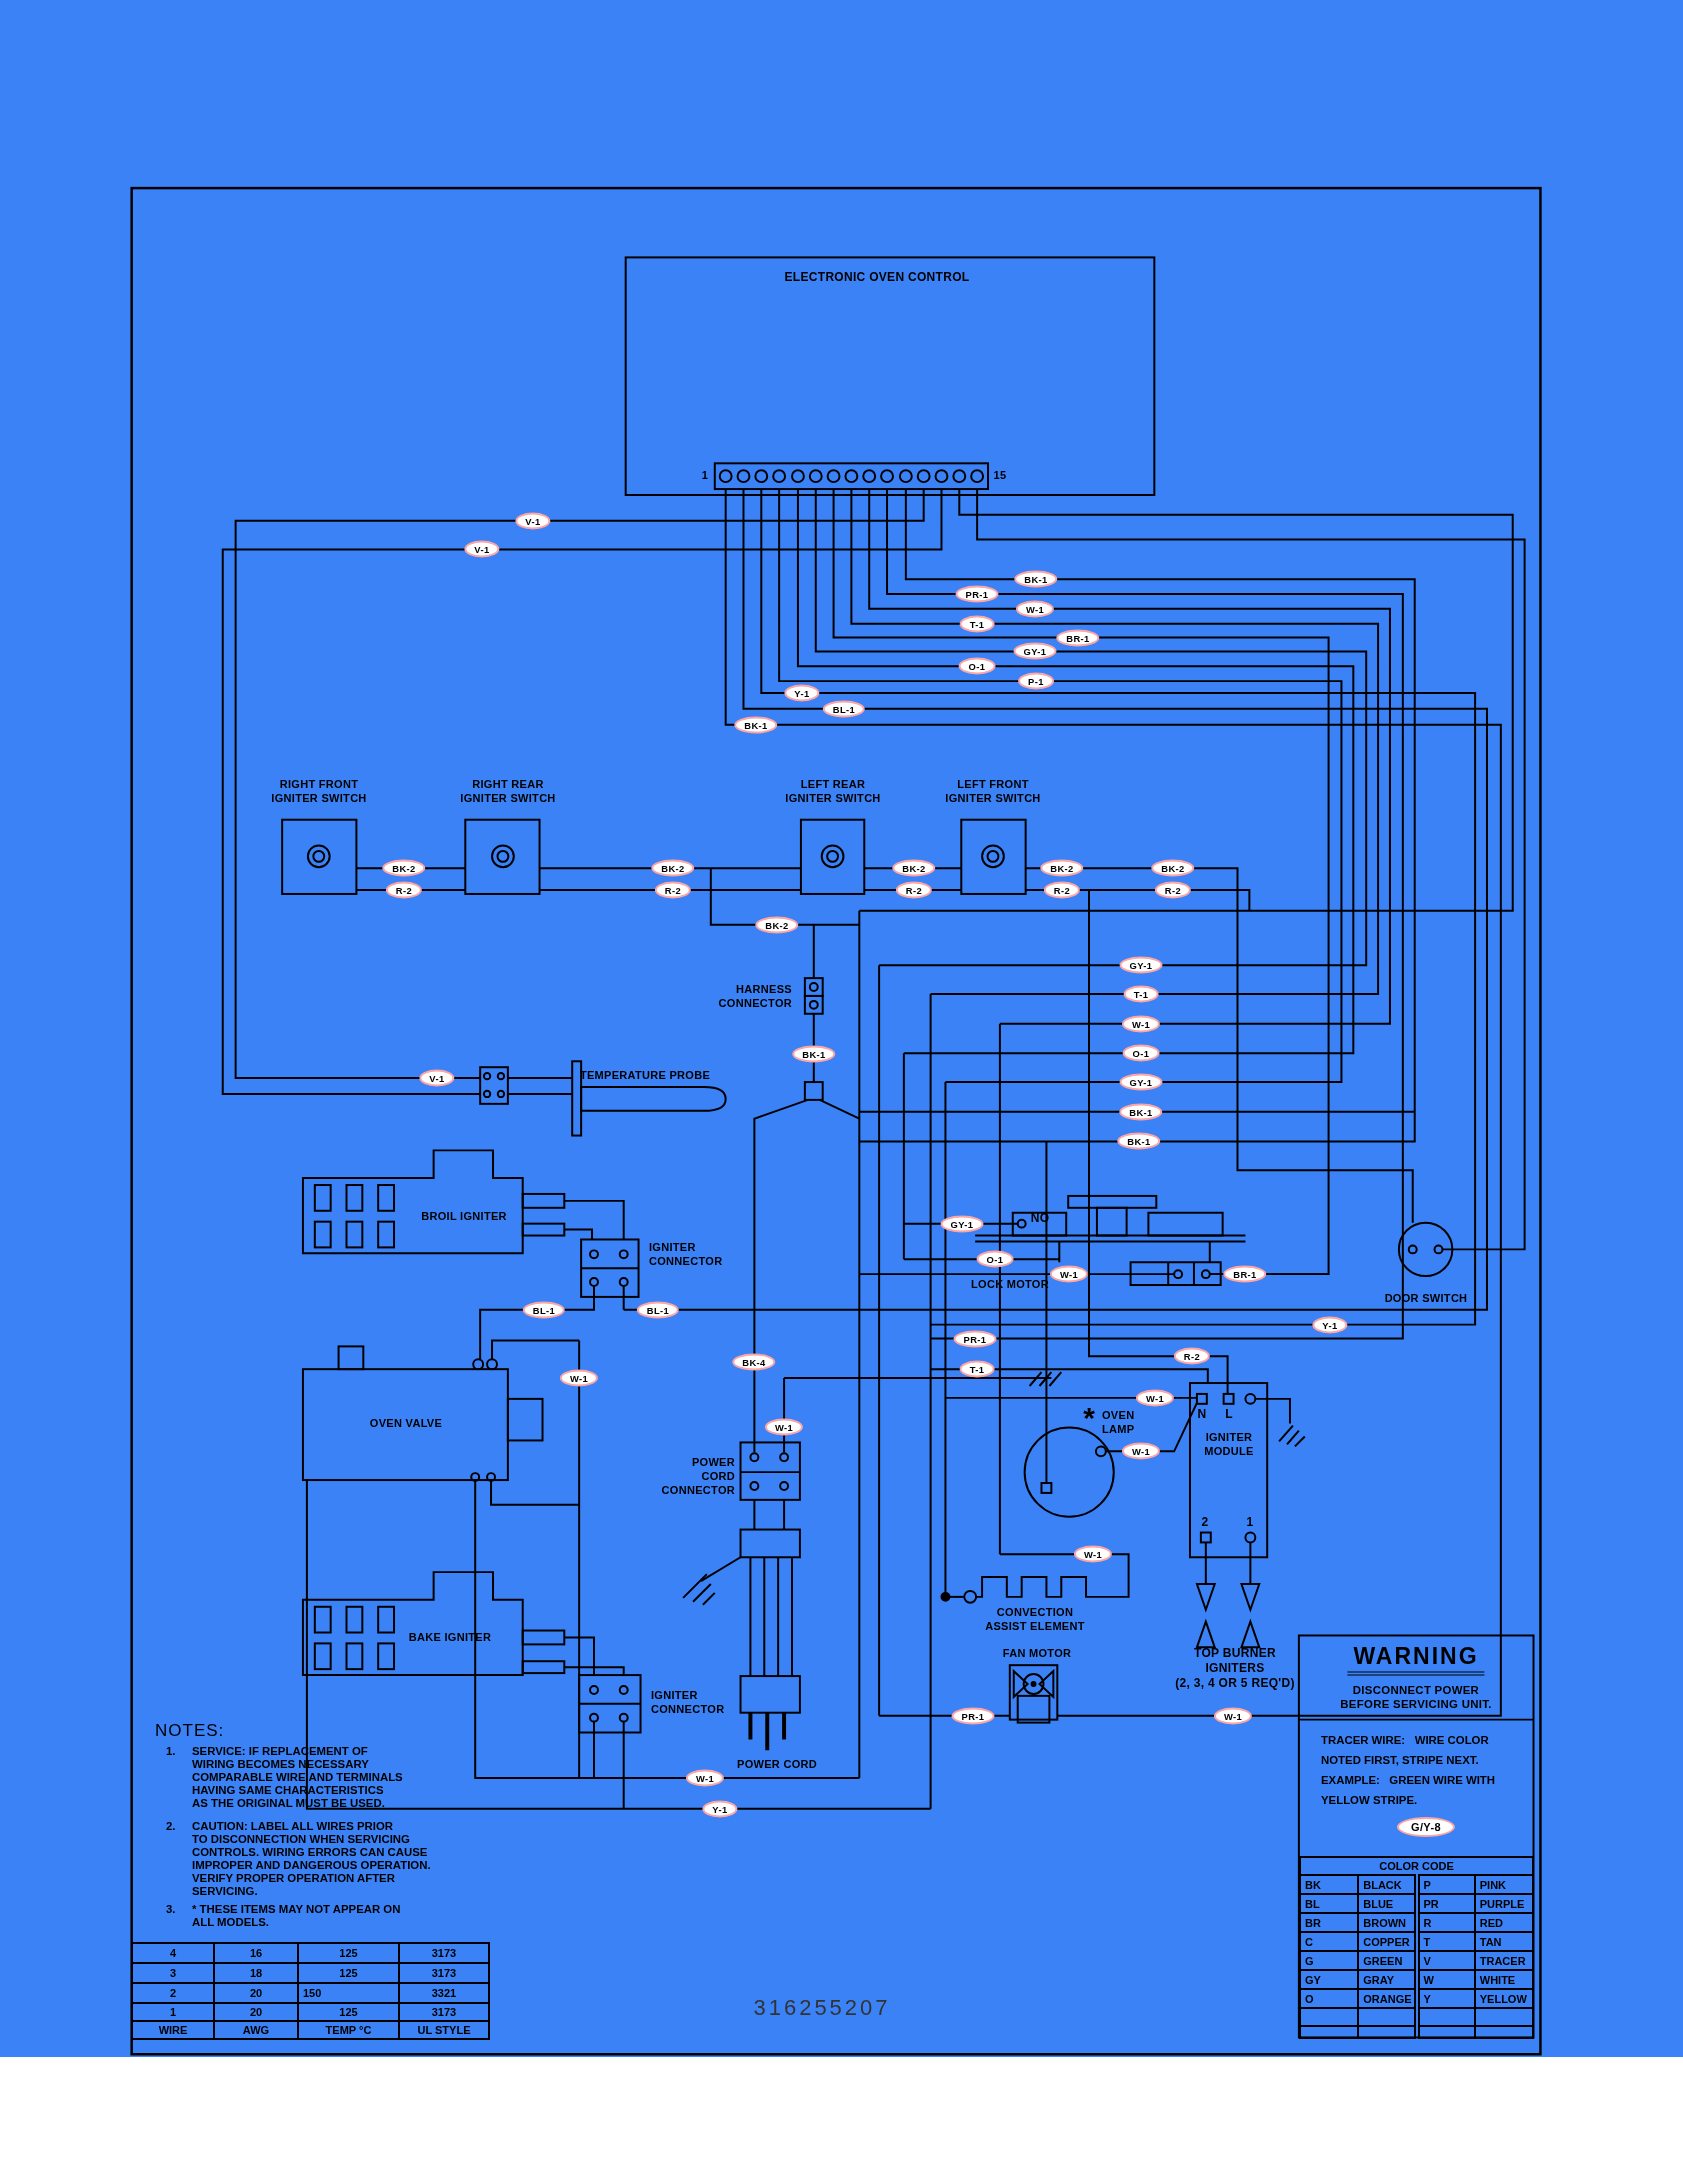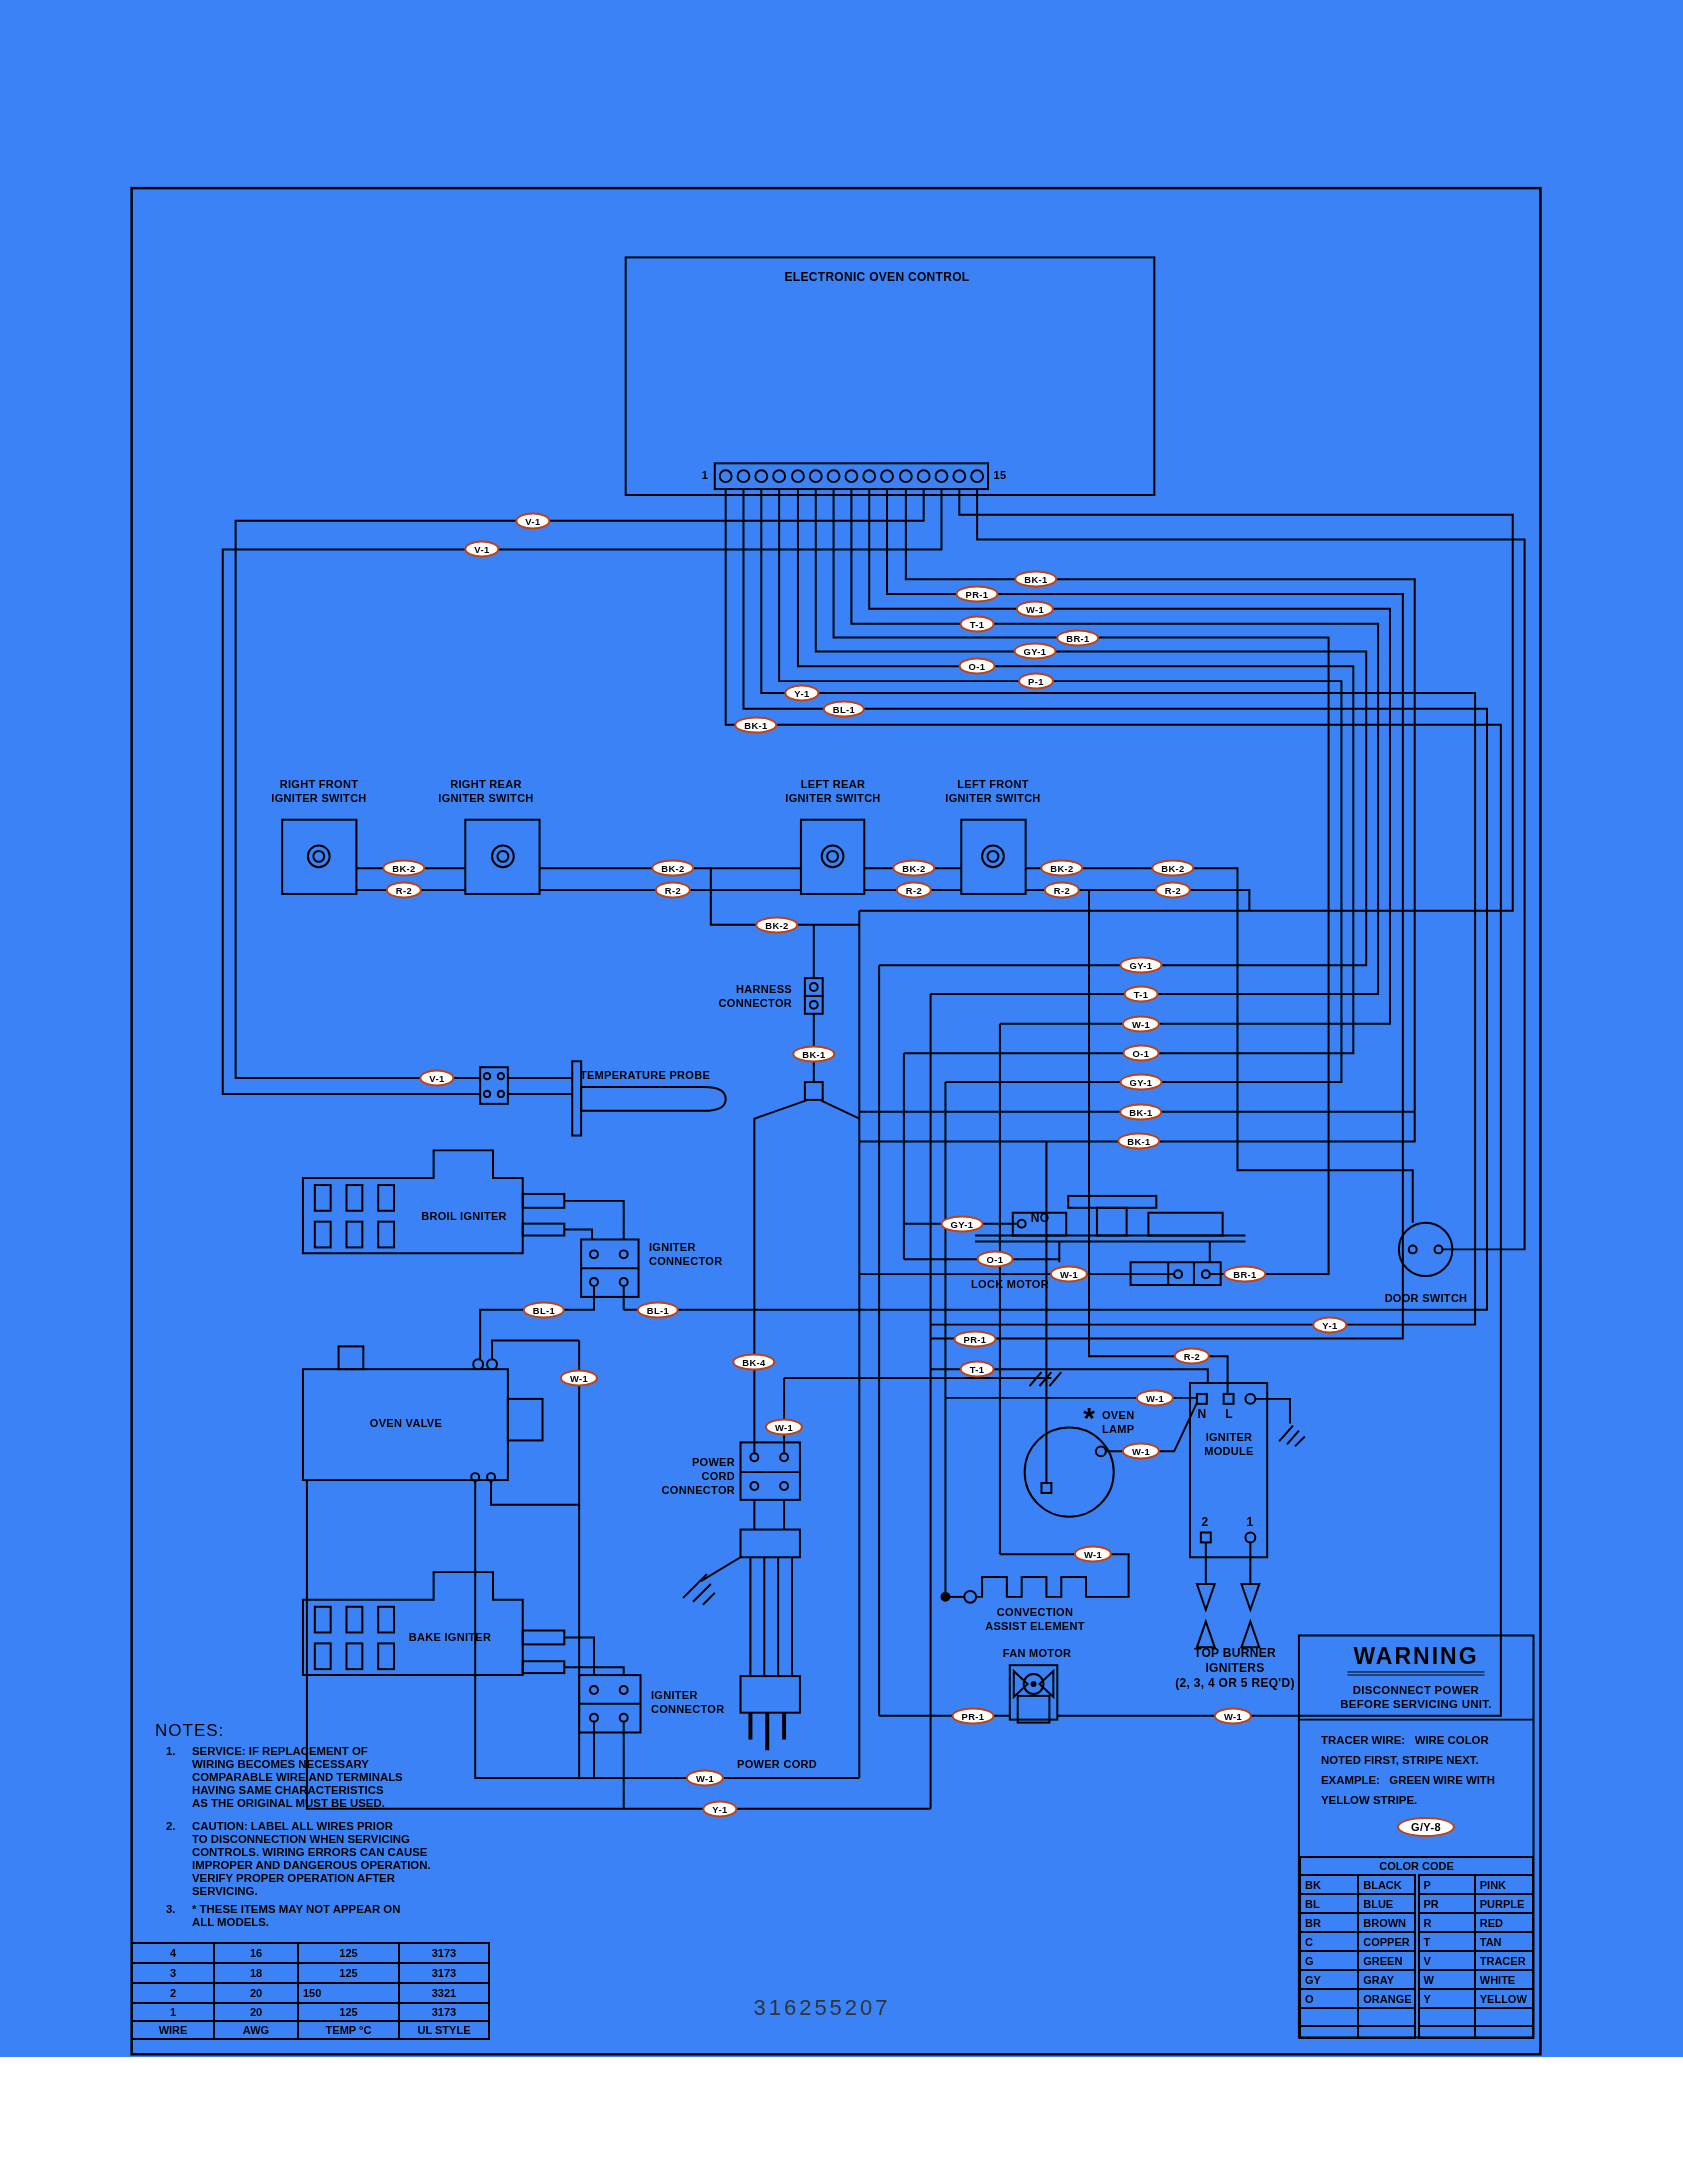--- a/index.html
+++ b/index.html
@@ -1,18 +1,18 @@
 <!DOCTYPE html>
 <html><head>
 <meta charset="utf-8">
 <style>
   html,body{margin:0;padding:0;background:#fff;}
   #page{position:relative;width:1683px;height:2057px;background:#3b82f6;font-family:"Liberation Sans",sans-serif;overflow:hidden;}
   svg{position:absolute;left:0;top:0;z-index:1;}
-  .wl{position:absolute;transform:translate(-50%,-50%);background:#fff;border:2px solid #c2410c;border-radius:50%;
+  .wl{position:absolute;transform:translate(-50%,-50%);background:#fff;border:2px solid #fca5a5;border-radius:50%;
       font:bold 9.4px "Liberation Sans",sans-serif;letter-spacing:0.4px;padding:1px 8px;white-space:nowrap;z-index:3;color:#000;}
   .wl.big{font-size:11px;padding:2px 12px;}
   .lbl{position:absolute;transform:translate(-50%,-50%);font:bold 11px "Liberation Sans",sans-serif;color:#000;
        white-space:pre-line;text-align:center;line-height:1.25;z-index:2;letter-spacing:0.3px;}
   .lbl.left{transform:translate(0,-50%);text-align:left;}
   .lbl.right{transform:translate(-100%,-50%);text-align:right;}
   .lbl.small{font-size:12px;}
   .warn-title{position:absolute;transform:translate(-50%,-50%);font:bold 23px "Liberation Sans",sans-serif;
        letter-spacing:2px;border-bottom:4px double #000;padding:0 6px 2px 6px;z-index:2;}
   .tracer{position:absolute;font:bold 11.4px "Liberation Sans",sans-serif;white-space:pre-wrap;line-height:1.75;z-index:2;margin-left:12px;}
@@ -264,21 +264,21 @@
   </g>
 
 </svg>
 
 <div class="lbl" style="left:877px;top:277px;font-size:12px">ELECTRONIC OVEN CONTROL</div>
 <div class="lbl" style="left:705px;top:476px">1</div>
 <div class="lbl" style="left:1000px;top:476px">15</div>
 
 <div class="lbl" style="left:319px;top:792px">RIGHT FRONT
 IGNITER SWITCH</div>
-<div class="lbl" style="left:486px;top:792px">RIGHT REAR
+<div class="lbl" style="left:508px;top:792px">RIGHT REAR
 IGNITER SWITCH</div>
 <div class="lbl" style="left:833px;top:792px">LEFT REAR
 IGNITER SWITCH</div>
 <div class="lbl" style="left:993px;top:792px">LEFT FRONT
 IGNITER SWITCH</div>
 
 <div class="lbl right" style="left:792px;top:997px">HARNESS
 CONNECTOR</div>
 <div class="lbl" style="left:645px;top:1076px">TEMPERATURE PROBE</div>
 <div class="lbl" style="left:464px;top:1217px">BROIL IGNITER</div>

